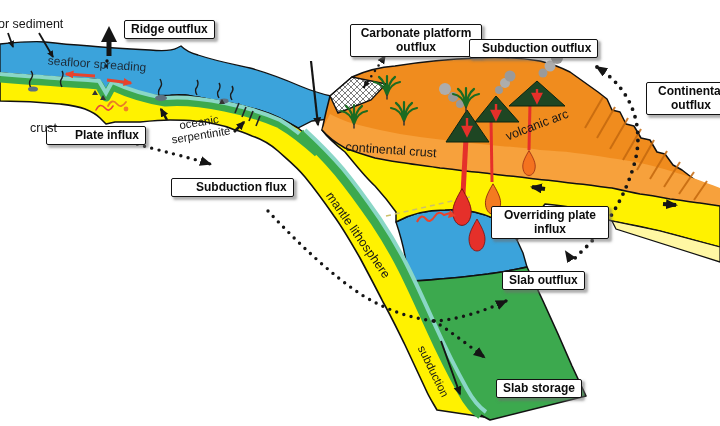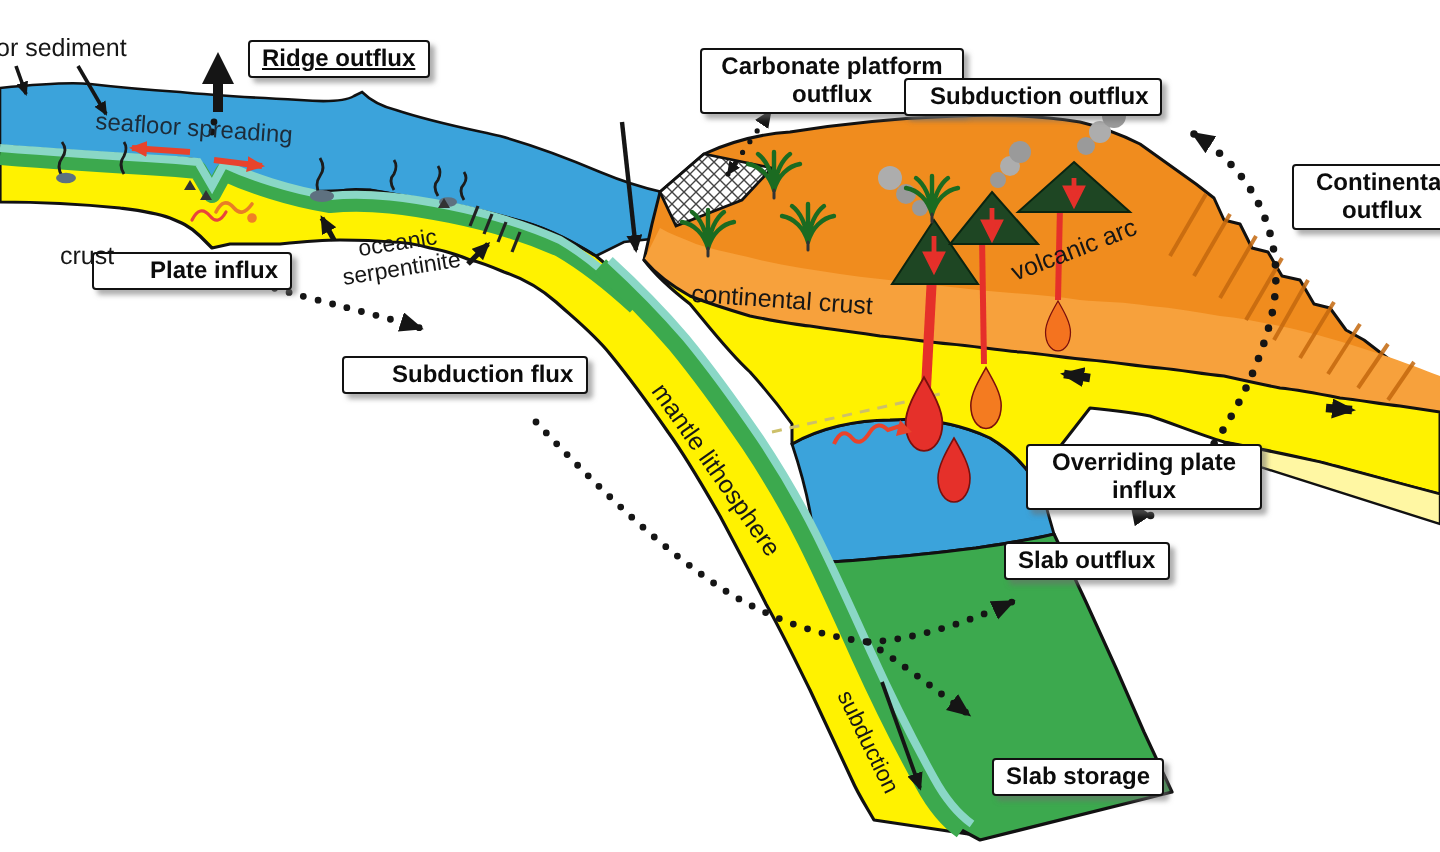--- a/index.html
+++ b/index.html
@@ -274,39 +274,39 @@
   <g fill="none" stroke="#151515" stroke-linecap="round">
     <path d="M130,142 C160,151 188,157 210,164" stroke-width="3.4" stroke-dasharray="0,7.5" marker-end="url(#ab)"></path>
     <path d="M268,211 C298,243 330,274 362,295 C386,310 410,318 434,321" stroke-width="3.4" stroke-dasharray="0,7.5"></path>
     <path d="M434,321 C456,320 482,312 506,301" stroke-width="3.4" stroke-dasharray="0,7.5" marker-end="url(#ab)"></path>
     <path d="M434,321 C450,331 468,345 484,357" stroke-width="3.4" stroke-dasharray="0,7.5" marker-end="url(#ab)"></path>
     <path d="M364,87 L385,56" stroke-width="2.6" stroke-dasharray="0,6.5" marker-start="url(#as)" marker-end="url(#am)"></path>
     <path d="M597,67 C633,90 645,128 634,165 C625,196 607,228 581,252 C577,256 574,259 572,261 L566,252" stroke-width="3.8" stroke-dasharray="0,8" marker-start="url(#ab)" marker-end="url(#ab)"></path>
   </g>
 </svg>
 
-<div class="fluxbox" style="left:124px;top:20px;text-decoration:underline;">Ridge outflux</div>
+<div class="fluxbox" style="left:124px;top:20px;">Ridge outflux</div>
 
 <div class="fluxbox" style="left:350px;top:4px;width:118px;margin-top:20px;">
   <span>Carbonate platform</span>
   <span>outflux</span>
 </div>
 
-<div class="fluxbox" style="left:452px;top:39px;padding-left:12px;">Subduction outflux</div>
+<div class="fluxbox" style="left:469px;top:39px;padding-left:12px;">Subduction outflux</div>
 
 <div class="fluxbox" style="left:646px;top:82px;width:76px;">
   <span>Continental</span>
   <span>outflux</span>
 </div>
 
 <div class="fluxbox" style="left:46px;top:126px;padding-left:28px;">Plate influx</div>
 
 <div class="fluxbox" style="left:171px;top:178px;padding-left:24px;">Subduction flux</div>
 
-<div class="fluxbox" style="left:513px;top:206px;width:104px;margin-top:16px;">
+<div class="fluxbox" style="left:491px;top:206px;width:104px;">
   <span>Overriding plate</span>
   <span>influx</span>
 </div>
 
 <div class="fluxbox" style="left:502px;top:271px;">Slab outflux</div>
 
 <div class="fluxbox" style="left:496px;top:379px;">Slab storage</div>
 
 <div class="plain" style="left:-2px;top:17px;font-size:12.5px;">or sediment</div>
 

